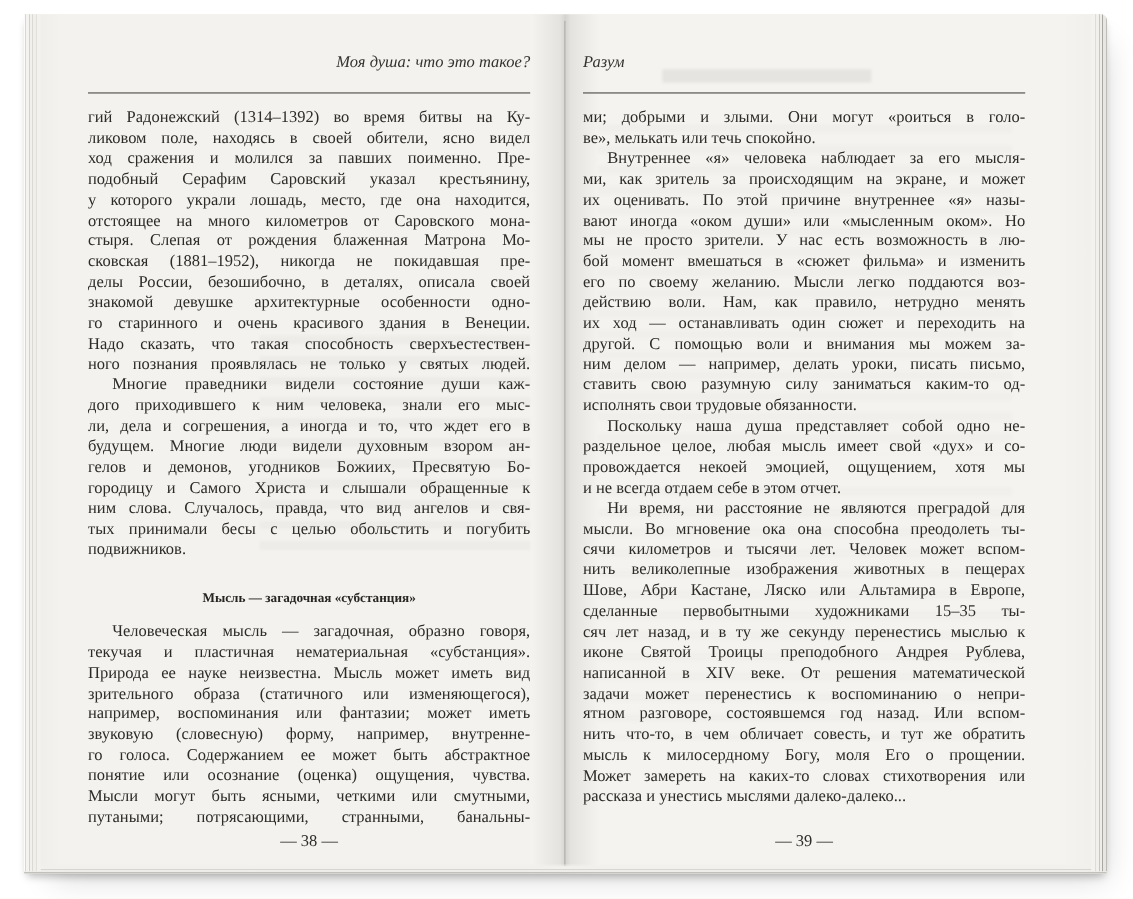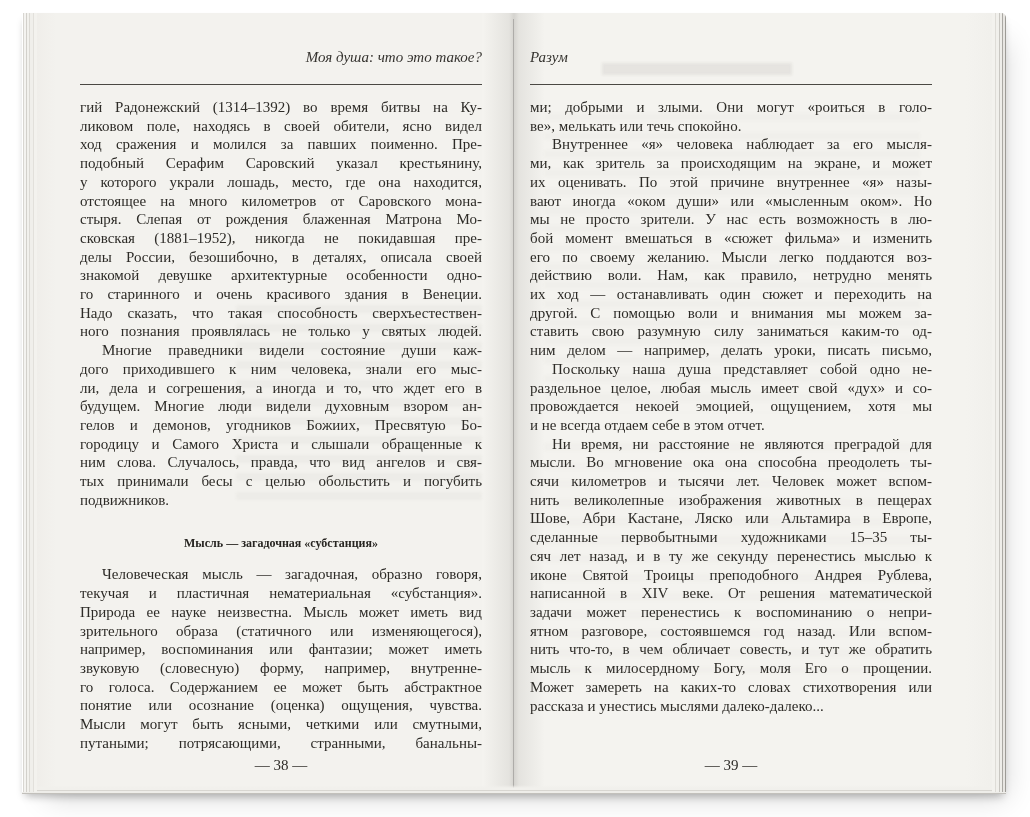--- a/index.html
+++ b/index.html
@@ -173,22 +173,23 @@
           <div class="line j ind">Внутреннее «я» человека наблюдает за его мысля-</div>
           <div class="line j">ми, как зритель за происходящим на экране, и может</div>
           <div class="line j">их оценивать. По этой причине внутреннее «я» назы-</div>
           <div class="line j">вают иногда «оком души» или «мысленным оком». Но</div>
           <div class="line j">мы не просто зрители. У нас есть возможность в лю-</div>
           <div class="line j">бой момент вмешаться в «сюжет фильма» и изменить</div>
           <div class="line j">его по своему желанию. Мысли легко поддаются воз-</div>
           <div class="line j">действию воли. Нам, как правило, нетрудно менять</div>
           <div class="line j">их ход — останавливать один сюжет и переходить на</div>
           <div class="line j">другой. С помощью воли и внимания мы можем за-</div>
+          <div class="line j">ним делом — например, делать уроки, писать письмо,</div>
           <div class="line j">ставить свою разумную силу заниматься каким-то од-</div>
-          <div class="line j">ним делом — например, делать уроки, писать письмо,</div>
+          <div class="line">исполнять свои трудовые обязанности.</div>
         </div>
         <div class="para">
           <div class="line j ind">Поскольку наша душа представляет собой одно не-</div>
           <div class="line j">раздельное целое, любая мысль имеет свой «дух» и со-</div>
           <div class="line j">провождается некоей эмоцией, ощущением, хотя мы</div>
           <div class="line">и не всегда отдаем себе в этом отчет.</div>
         </div>
         <div class="para">
           <div class="line j ind">Ни время, ни расстояние не являются преградой для</div>
           <div class="line j">мысли. Во мгновение ока она способна преодолеть ты-</div>

